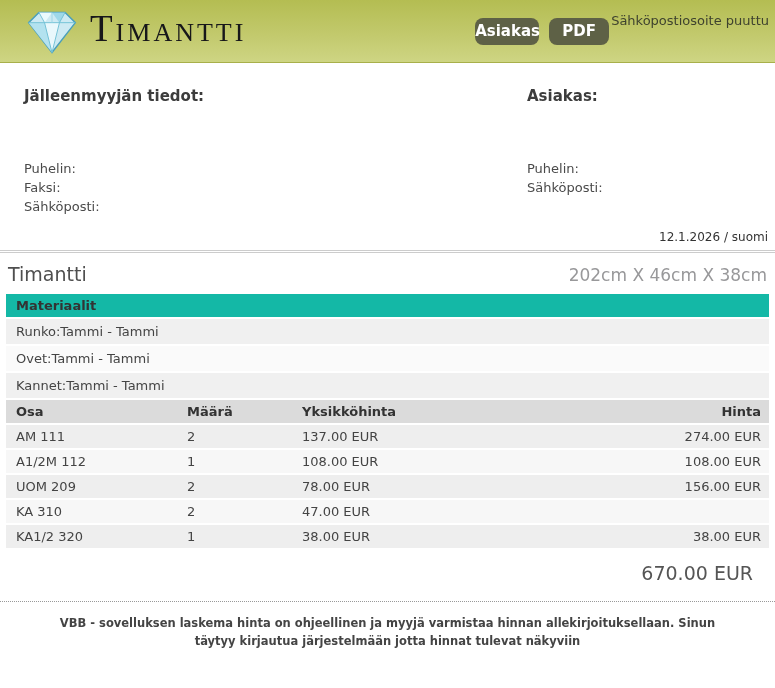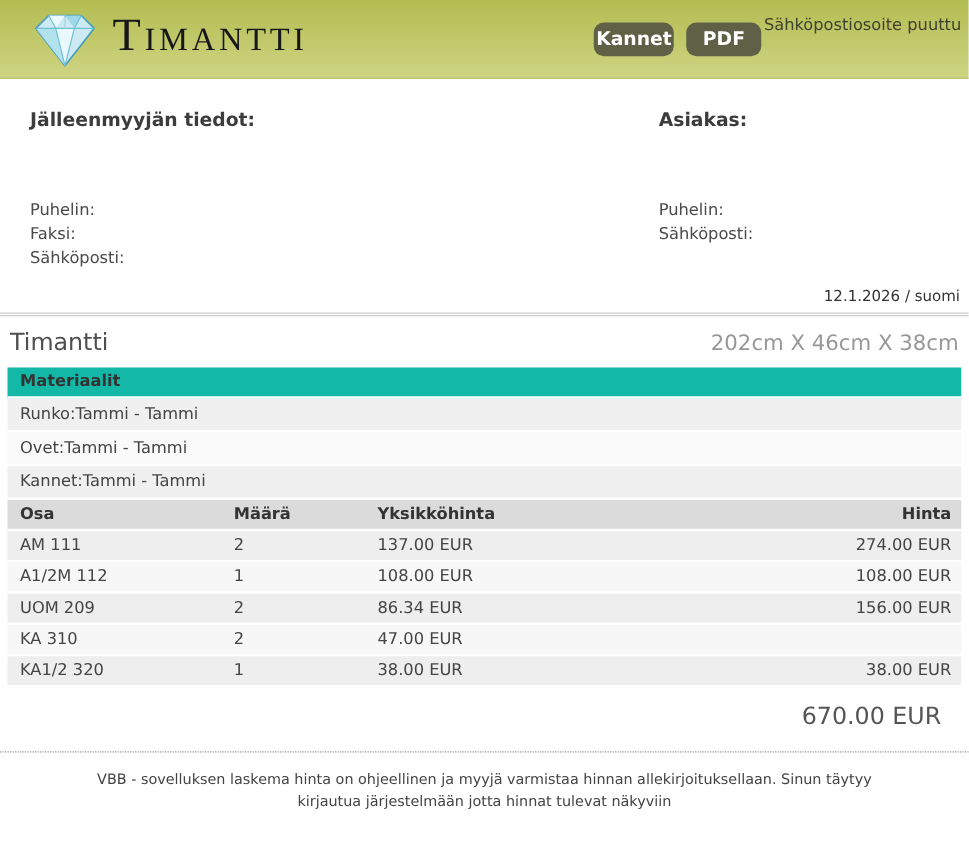--- a/index.html
+++ b/index.html
@@ -58,21 +58,21 @@
   .c-qty  { width:115px; }
   .c-unit { flex:1; }
   .c-price{ width:190px; text-align:right; }
 
   .total-row { text-align:right; font-size:19px; color:#555;
     padding:12px 22px 0 0; }
 
   
   .page-footer { margin-top:17px; border-top:1px dotted #999; padding-top:12px; }
   .disclaimer { max-width:660px; margin:0 auto; text-align:center;
-    font-size:11.5px; color:#444; line-height:1.6; }
+    font-size:11.5px; color:#444; line-height:1.6;font-weight:bold; }
 </style>
 </head>
 <body>
 
 <div class="app-header">
   <div class="logo-group">
     <svg class="logo-diamond" viewBox="0 0 60 50">
       <polygon points="30,47 5,15 16,4 44,4 55,15" fill="#cdeaf3" stroke="#4a9fba" stroke-width="1.5"></polygon>
       <polygon points="16,4 30,4 22,15" fill="#eafafd"></polygon>
       <polygon points="30,4 44,4 38,15" fill="#9ed8e9"></polygon>
@@ -80,21 +80,21 @@
       <polygon points="5,15 22,15 30,47" fill="#b3e2ef"></polygon>
       <line x1="5" y1="15" x2="55" y2="15" stroke="#6fc0d4" stroke-width="1"></line>
       <line x1="16" y1="4" x2="22" y2="15" stroke="#6fc0d4" stroke-width="1"></line>
       <line x1="44" y1="4" x2="38" y2="15" stroke="#6fc0d4" stroke-width="1"></line>
       <line x1="30" y1="4" x2="30" y2="15" stroke="#9ad5e5" stroke-width="1"></line>
       <line x1="22" y1="15" x2="30" y2="47" stroke="#6fc0d4" stroke-width="1"></line>
       <line x1="38" y1="15" x2="30" y2="47" stroke="#6fc0d4" stroke-width="1"></line>
     </svg>
     <div class="wordmark">Timantti</div>
   </div>
-  <button class="hdr-btn">Kannet</button>
+  <button class="hdr-btn">Asiakas</button>
   <button class="hdr-btn pdf">PDF</button>
   <div class="status-msg">Sähköpostiosoite puuttu</div>
 </div>
 
 <div class="info-section">
   <div class="dealer-col">
     <div class="sec-title">Jälleenmyyjän tiedot:</div>
     <div class="contact-rows">
       <div class="contact-label">Puhelin:</div>
       <div class="contact-label">Faksi:</div>
@@ -141,21 +141,21 @@
   </div>
   <div class="table-row even">
     <div class="c-part">A1/2M 112</div>
     <div class="c-qty">1</div>
     <div class="c-unit">108.00 EUR</div>
     <div class="c-price">108.00 EUR</div>
   </div>
   <div class="table-row odd">
     <div class="c-part">UOM 209</div>
     <div class="c-qty">2</div>
-    <div class="c-unit">86.34 EUR</div>
+    <div class="c-unit">78.00 EUR</div>
     <div class="c-price">156.00 EUR</div>
   </div>
   <div class="table-row even">
     <div class="c-part">KA 310</div>
     <div class="c-qty">2</div>
     <div class="c-unit">47.00 EUR</div>
   </div>
   <div class="table-row odd">
     <div class="c-part">KA1/2 320</div>
     <div class="c-qty">1</div>

